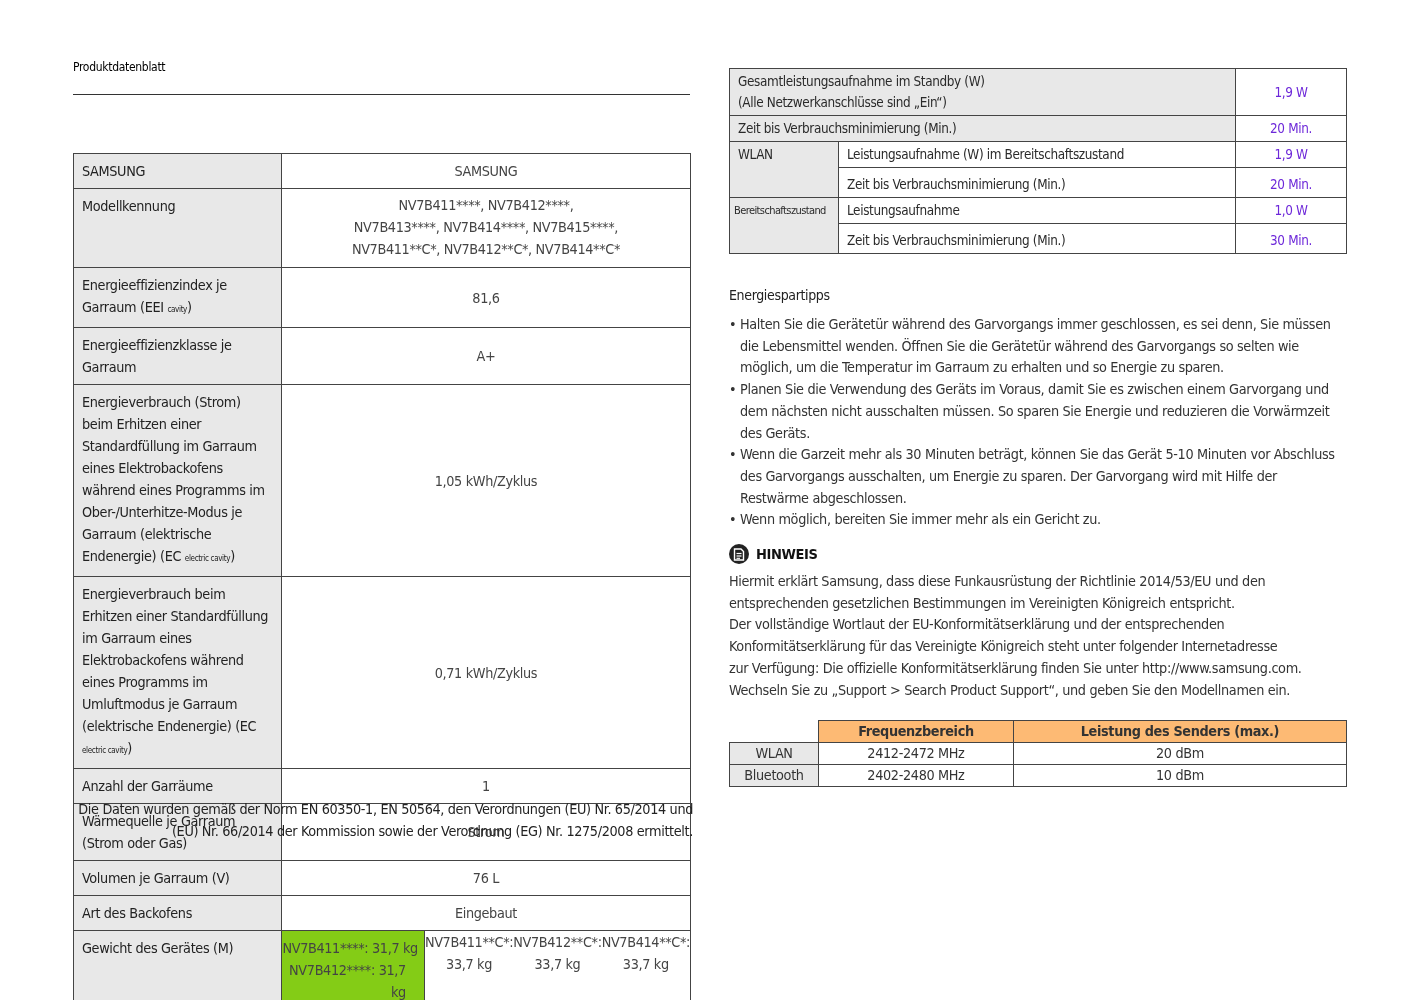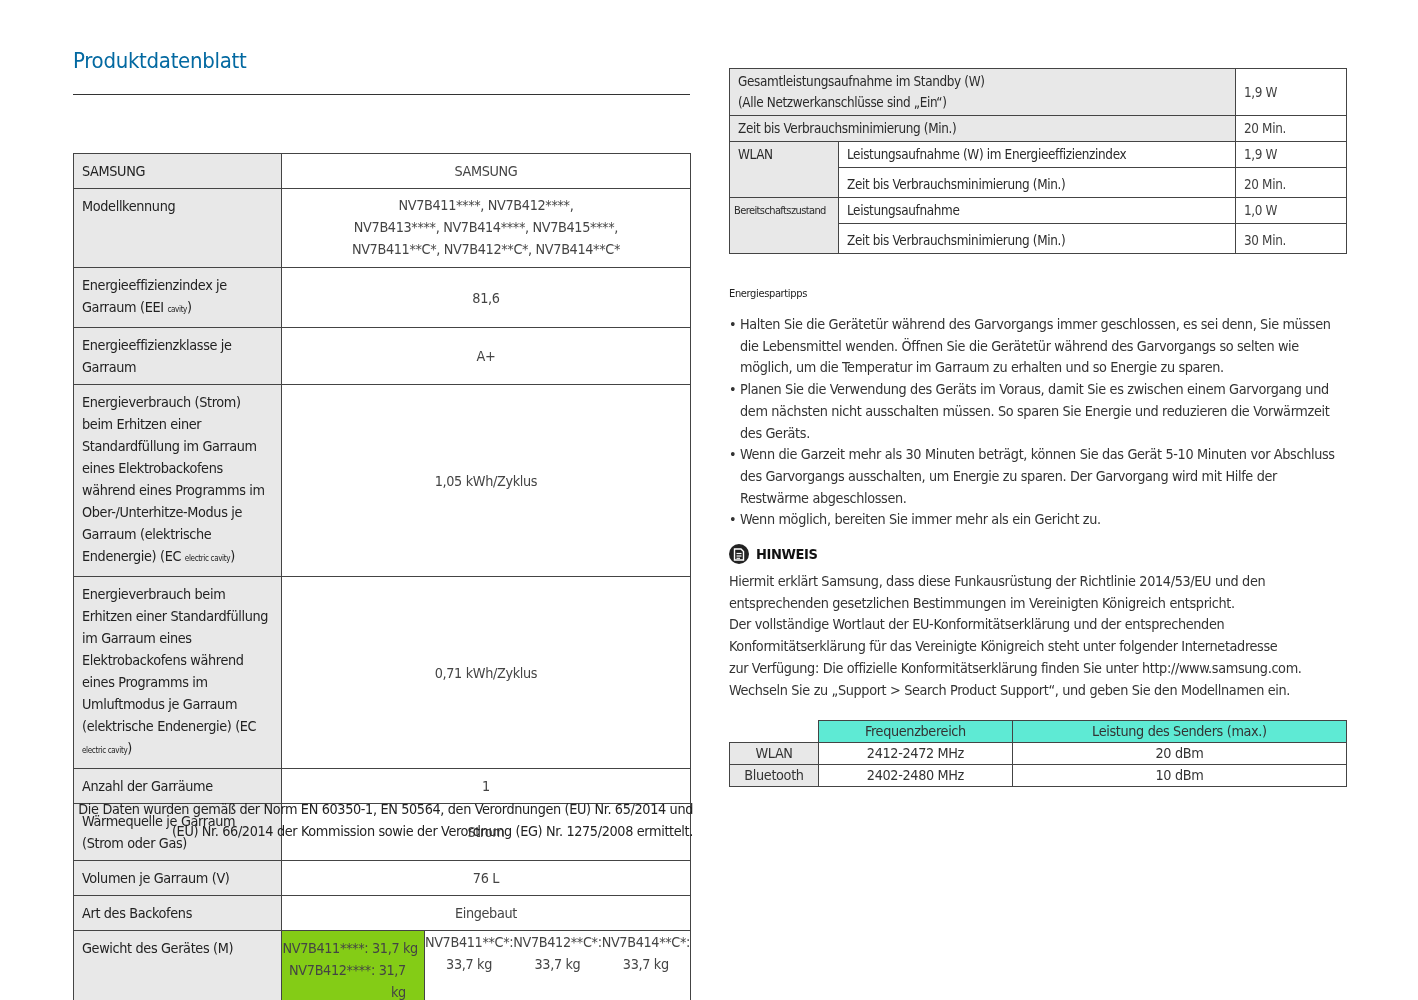--- a/index.html
+++ b/index.html
@@ -1,18 +1,18 @@
 <!DOCTYPE html>
 <html><head>
 <meta charset="utf-8">
 <style>
   html, body { margin:0; padding:0; background:#ffffff; }
   body { width:1418px; height:1000px; position:relative; overflow:hidden;
          font-family:"DejaVu Sans Condensed","DejaVu Sans", sans-serif; color:#2a2a2a; }
-  .page-title { position:absolute; left:73px; top:48px; font-size:22px; color:#0369a1; letter-spacing:-0.3px; }
+  .page-title { position:absolute; left:73px; top:60px; font-size:12px; color:#000000; letter-spacing:-0.3px; }
   .title-rule { position:absolute; left:73px; top:94px; width:617px; height:1px; background:#333; }
 
   table { border-collapse:collapse; }
   td { border:1px solid #444; vertical-align:top; }
 
   
   .spec { position:absolute; left:73px; top:109px; width:618px; font-size:14.3px; letter-spacing:-0.35px;margin-top:44px; }
   .spec td { padding:0; }
   .spec td.lbl { background:#e8e8e8; width:330px; padding:6px 8px 6px 8px; line-height:22px; color:#222; }
   .spec td.val { text-align:center; vertical-align:middle; padding:5px 4px; line-height:22px; color:#444; font-weight:300; }
@@ -22,38 +22,38 @@
   .wcol1 { background:#84cc16; width:142px; border-right:1px solid #444; padding:6px 0 4px 0; text-align:right; line-height:22px; }
   .wcol2 { flex:1; display:flex; flex-direction:row; justify-content:center; line-height:22px; }
   .spec td.wcell { padding:0; height:120px; }
 
   .footnote { position:absolute; left:73px; top:798px; width:620px; font-size:14.3px; line-height:22px; letter-spacing:-0.35px; color:#222;text-align:right; }
 
   
   .standby { position:absolute; left:729px; top:68px; width:618px; font-size:13.4px; letter-spacing:-0.35px; }
   .standby td { padding:2px 8px; line-height:21px; }
   .standby td.g { background:#e8e8e8; }
-  .standby td.v { text-align:left; width:94px; color:#404040; vertical-align:bottom; }
+  .standby td.v { text-align:center; width:94px; color:#6d28d9; vertical-align:bottom; }
   .standby td.vm { vertical-align:middle; }
   .standby td.small { font-size:11px; letter-spacing:-0.6px; padding:2px 4px; }
 
-  .section-title { position:absolute; left:729px; top:287px; font-size:11px; letter-spacing:-0.35px; color:#222;text-align:right; }
+  .section-title { position:absolute; left:729px; top:287px; font-size:14px; letter-spacing:-0.35px; color:#222;text-align:right; }
   .tips { position:absolute; left:729px; top:314px; width:620px; margin:0; padding:0; list-style:none; font-size:14.3px; line-height:21.7px; letter-spacing:-0.35px; color:#333; }
   .tips li { position:relative; padding-left:11px; }
   .tips li::before { content:"•"; position:absolute; left:0; top:0; }
 
   .note-head { position:absolute; left:729px; top:544px; display:flex; align-items:center; gap:7px; font-size:14.5px; color:#111; font-weight:bold; letter-spacing:-0.4px; }
   .note-icon { width:20px; height:20px; border-radius:50%; background:#222; display:flex; align-items:center; justify-content:center; }
   .note-text { position:absolute; left:729px; top:571px; width:630px; font-size:14.3px; line-height:21.7px; letter-spacing:-0.35px; color:#333; }
 
   .radio { position:absolute; left:729px; top:720px; width:618px; font-size:14.3px; letter-spacing:-0.35px; }
   .radio td { text-align:center; padding:0; line-height:21px; color:#333; }
   .radio td.empty { border:none; border-bottom:1px solid #444; width:88px; }
   .radio td.rl { background:#e8e8e8; width:88px; }
-  .radio td.hd { background:#5eead4; }
+  .radio td.hd { background:#fdba74;font-weight:bold; }
 </style>
 </head>
 <body>
 
 <div class="page-title">Produktdatenblatt</div>
 <div class="title-rule"></div>
 
 <table class="spec">
   <tbody>
       <tr>
@@ -132,21 +132,21 @@
       <div>(Alle Netzwerkanschlüsse sind „Ein“)</div>
     </td>
     <td class="v vm">1,9 W</td>
   </tr>
   <tr>
     <td class="g" colspan="2">Zeit bis Verbrauchsminimierung (Min.)</td>
     <td class="v">20 Min.</td>
   </tr>
   <tr>
     <td class="g" rowspan="2" style="width:92px">WLAN</td>
-    <td>Leistungsaufnahme (W) im Energieeffizienzindex</td>
+    <td>Leistungsaufnahme (W) im Bereitschaftszustand</td>
     <td class="v">1,9 W</td>
   </tr>
   <tr>
     <td style="padding-top:6px">Zeit bis Verbrauchsminimierung (Min.)</td>
     <td class="v">20 Min.</td>
   </tr>
   <tr>
     <td class="g small" rowspan="2">Bereitschaftszustand</td>
     <td>Leistungsaufnahme</td>
     <td class="v">1,0 W</td>

